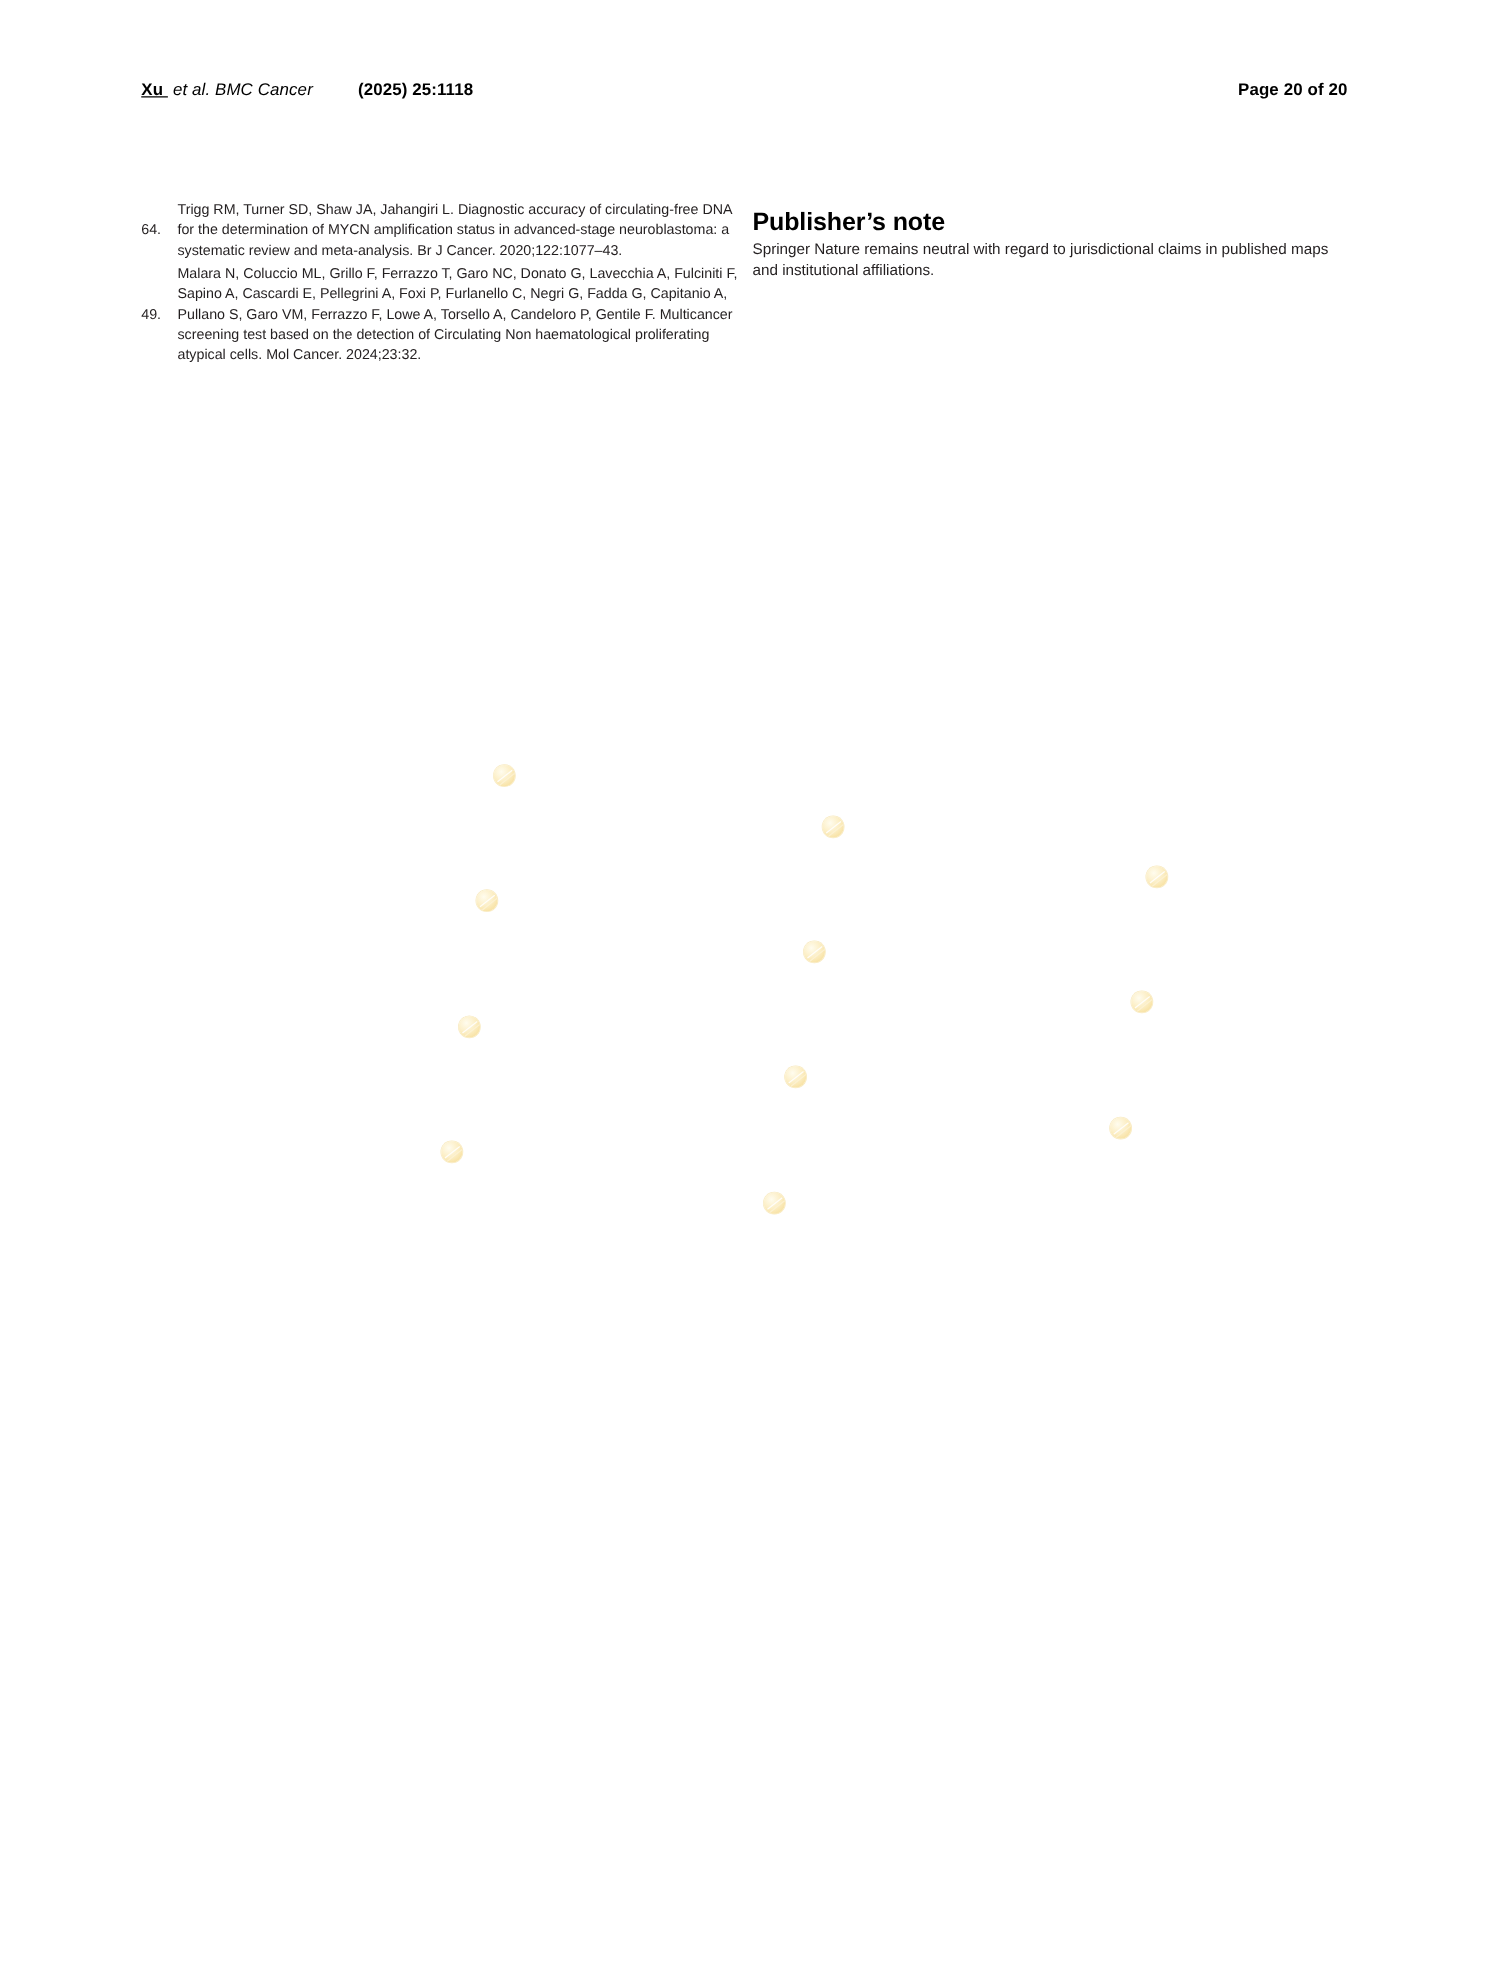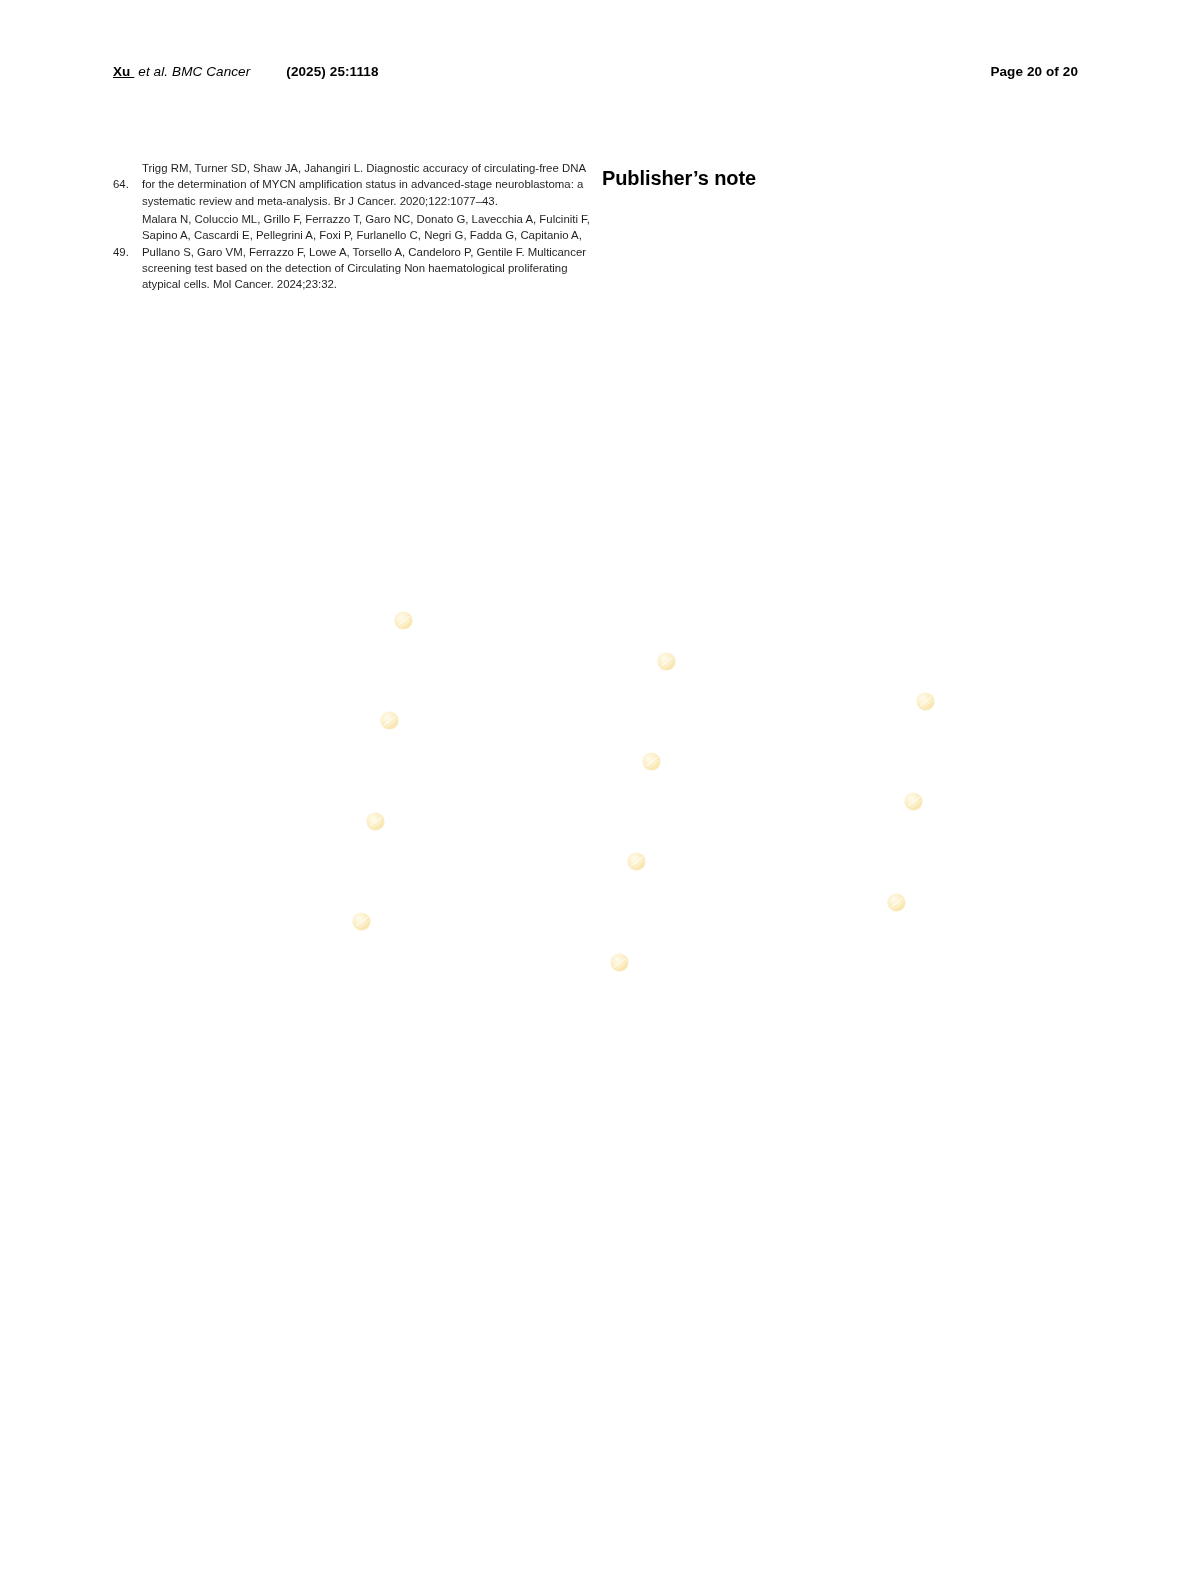--- a/index.html
+++ b/index.html
@@ -162,20 +162,21 @@
       </li>
       <li class="ref-item">
         <span class="ref-num">49.</span>
         <span class="ref-text">Malara N, Coluccio ML, Grillo F, Ferrazzo T, Garo NC, Donato G, Lavecchia A, Fulciniti F, Sapino A, Cascardi E, Pellegrini A, Foxi P, Furlanello C, Negri G, Fadda G, Capitanio A, Pullano S, Garo VM, Ferrazzo F, Lowe A, Torsello A, Candeloro P, Gentile F. Multicancer screening test based on the detection of Circulating Non haematological proliferating atypical cells. Mol Cancer. 2024;23:32.</span>
       </li>
     </ol>
   </div>
 
   <div class="col-right">
     <h2 class="pub-title">Publisher’s note</h2>
+    <p class="pub-body">Springer Nature remains neutral with regard to jurisdictional claims in published maps and institutional affiliations.</p>
   </div>
 
   <div class="marker-layer">
       <div class="marker" style="left: 395px; top: 612px; width: 17px; height: 17px;"></div>
       <div class="marker" style="left: 658px; top: 653px; width: 17px; height: 17px;"></div>
       <div class="marker" style="left: 917px; top: 693px; width: 17px; height: 17px;"></div>
       <div class="marker" style="left: 381px; top: 712px; width: 17px; height: 17px;"></div>
       <div class="marker" style="left: 643px; top: 753px; width: 17px; height: 17px;"></div>
       <div class="marker" style="left: 905px; top: 793px; width: 17px; height: 17px;"></div>
       <div class="marker" style="left: 367px; top: 813px; width: 17px; height: 17px;"></div>

